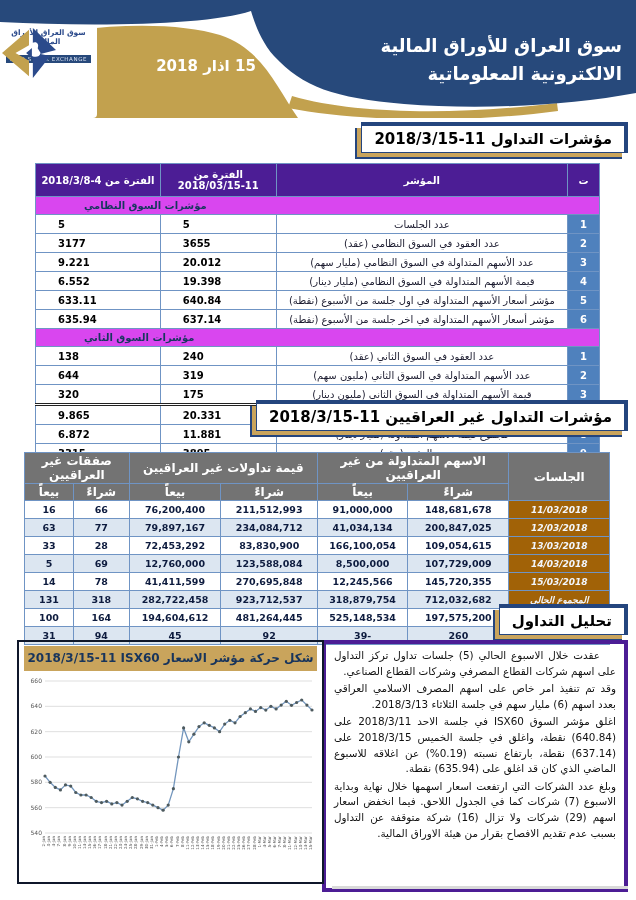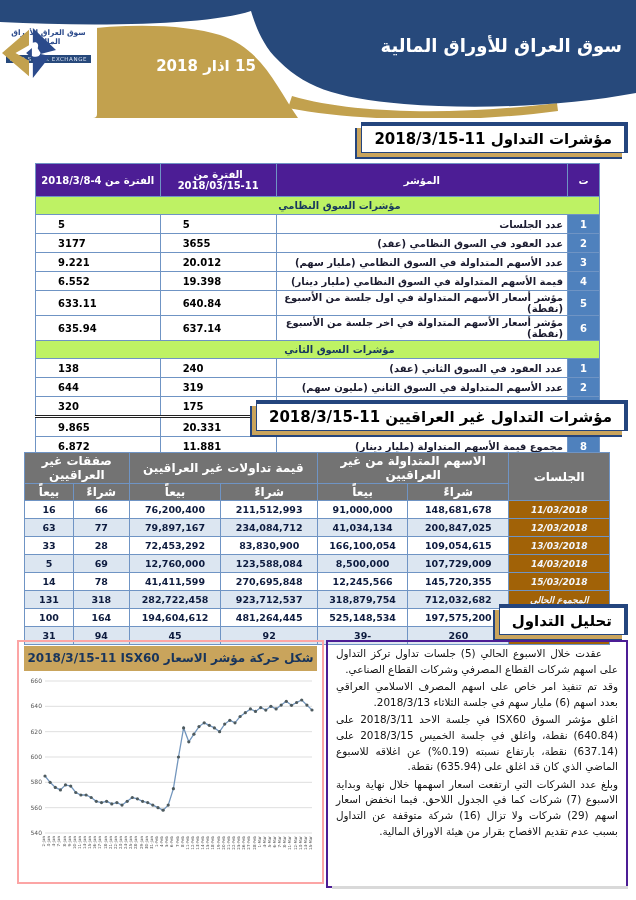--- a/index.html
+++ b/index.html
@@ -24,42 +24,42 @@
           border-bottom:1px solid #24457E;border-left:1px solid #24457E;
           box-shadow:-5px 5px 0 -1px #C9A45C, -6px 6px 0 0 #24457E;
           font-size:15px;font-weight:bold;color:#000;padding:4px 12px;white-space:nowrap;}
   .banner .ltr{direction:ltr;unicode-bidi:bidi-override;}
   
   table{border-collapse:collapse;direction:rtl;}
   
   .t1{position:absolute;top:163px;right:36px;width:565px;font-size:10px;}
   .t1 th,.t1 td{border:1px solid #6f94c4;padding:1px 4px;}
   .t1 thead th{background:#4c1d95;color:#fff;font-weight:bold;font-size:10px;height:30px;}
-  .t1 .t1-section td{background:#bef264;color:#17375E;font-weight:bold;text-align:center;height:15px;padding-left:48px;}
+  .t1 .t1-section td{background:#d946ef;color:#17375E;font-weight:bold;text-align:left;height:15px;padding-left:48px;}
   .t1 .t1-num{background:#4F81BD;color:#fff;text-align:center;width:24px;font-weight:bold;}
-  .t1 .t1-ind{text-align:right;font-weight:bold;color:#1a1a2e;width:300px;height:16px;}
+  .t1 .t1-ind{text-align:center;font-weight:normal;color:#1a1a2e;width:300px;height:16px;}
   .t1 .t1-val{text-align:left;font-weight:bold;color:#000;padding-left:22px;}
   .t1 .c-cur{width:110px;} .t1 .c-prev{width:120px;}
   .t1 .t1-totals-first td{border-top:3px double #222;}
   .t1 .hdr-range{direction:ltr;unicode-bidi:bidi-override;}
   
   .t2{position:absolute;top:452px;right:26px;width:586px;font-size:9.5px;}
   .t2 th,.t2 td{border:1px solid #6f94c4;padding:1px 3px;}
   .t2 thead th{background:#737373;color:#fff;font-weight:bold;font-size:12px;}
   .t2 td{text-align:center;font-weight:bold;color:#0d1b3e;height:15px;}
   .t2 .sess{background:#a16207;color:#f2f6fc;font-weight:bold;font-size:9px;font-style:italic;}
   .t2 tbody tr:nth-child(even) td:not(.sess){background:#DCE6F1;}
   
-  .analysis{position:absolute;top:640px;right:8px;width:282px;height:236px;border:2px solid #4c1d95;
+  .analysis{position:absolute;top:640px;right:8px;width:282px;height:236px;border:4px solid #4c1d95;
             direction:rtl;text-align:justify;font-size:10.4px;line-height:1.5;color:#111;
             padding:4px 8px;overflow:hidden;}
   .analysis p{margin:0 0 2px 0;}
   .analysis p:first-child{text-indent:16px;}
   
-  .chart-box{position:absolute;top:640px;left:17px;width:303px;height:240px;border:2px solid #fca5a5;}
+  .chart-box{position:absolute;top:640px;left:17px;width:303px;height:240px;border:2px solid #0f172a;}
   .chart-title{margin:4px 5px 0 5px;height:25px;line-height:25px;background:#C9A45C;color:#17345c;
                text-align:center;font-weight:bold;font-size:12px;direction:rtl;white-space:nowrap;}
   .chart-title .ltr{direction:ltr;unicode-bidi:bidi-override;}
   .footer-line{position:absolute;top:886px;right:8px;width:296px;height:3px;background:#d9d9d9;}
 </style>
 </head>
 <body>
 
 <div class="page">
 
@@ -77,20 +77,21 @@
         <path d="M33 18 c4,-3 8,0 6,5 l3,5 c-1,4 -5,5 -9,3 z" fill="#ffffff"></path>
       </svg>
       <div class="logo-caption-ar">سوق العراق للأوراق المالية</div>
       <div class="logo-caption-en">IRAQ STOCK EXCHANGE</div>
     </div>
     <div class="issue-block">
       <div class="issue-line2">15 اذار 2018</div>
     </div>
     <div class="brand-title">
       <div>سوق العراق للأوراق المالية</div>
+      <div>الالكترونية المعلوماتية</div>
     </div>
   </div>
 
   <div class="banner" style="top:122px;right:8px;">
     <span>مؤشرات التداول</span>
     <span class="ltr">2018/3/15-11</span>
   </div>
 
   <table class="t1">
     <thead>

